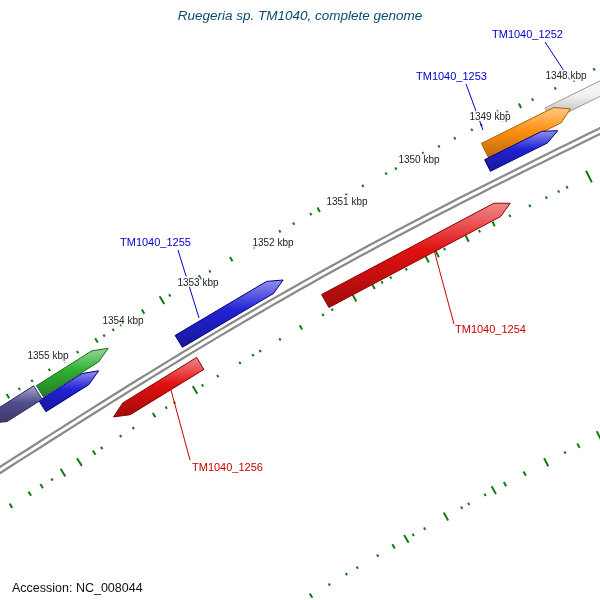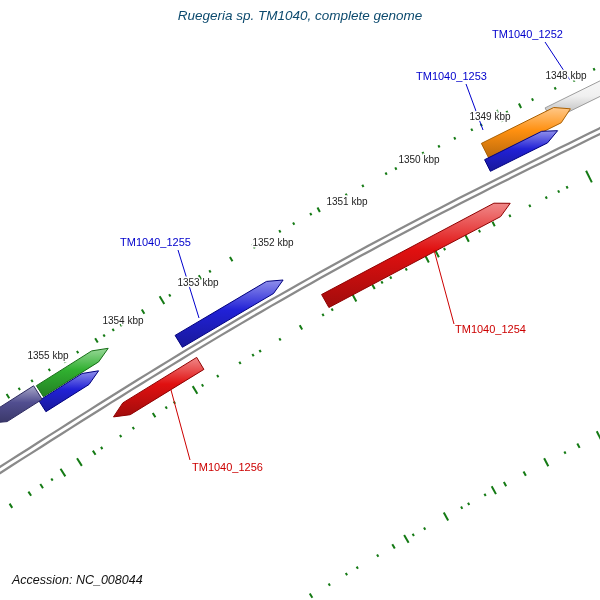--- a/index.html
+++ b/index.html
@@ -1,21 +1,21 @@
 <!DOCTYPE html>
 <html><head>
 <meta charset="utf-8">
 <style>
   html,body{margin:0;padding:0;background:#fff;}
   .stage{position:relative;width:600px;height:600px;background:#ffffff;overflow:hidden;
          font-family:"Liberation Sans","DejaVu Sans",sans-serif;}
   .title{position:absolute;top:8px;left:0;width:100%;text-align:center;
          font-style:italic;font-size:13.5px;color:#0c4a6e;}
   .statusbar{position:absolute;top:571px;left:0;width:100%;height:24px;font-size:12.5px;color:#111;}
-  .acc{position:absolute;left:12px;top:2px;font-style:italic;}
+  .acc{position:absolute;left:12px;top:10px;}
   .sum{position:absolute;left:258px;top:2px;}
   svg{position:absolute;left:0;top:0;}
   .ruler-label{font-size:10px;fill:#222;paint-order:stroke;stroke:#ffffff;stroke-width:3px;}
   .gene-label{font-size:11px;}
 </style>
 </head>
 <body>
 
 <div class="stage">
   <svg id="scene" width="600" height="600" viewBox="0 0 600 600">

